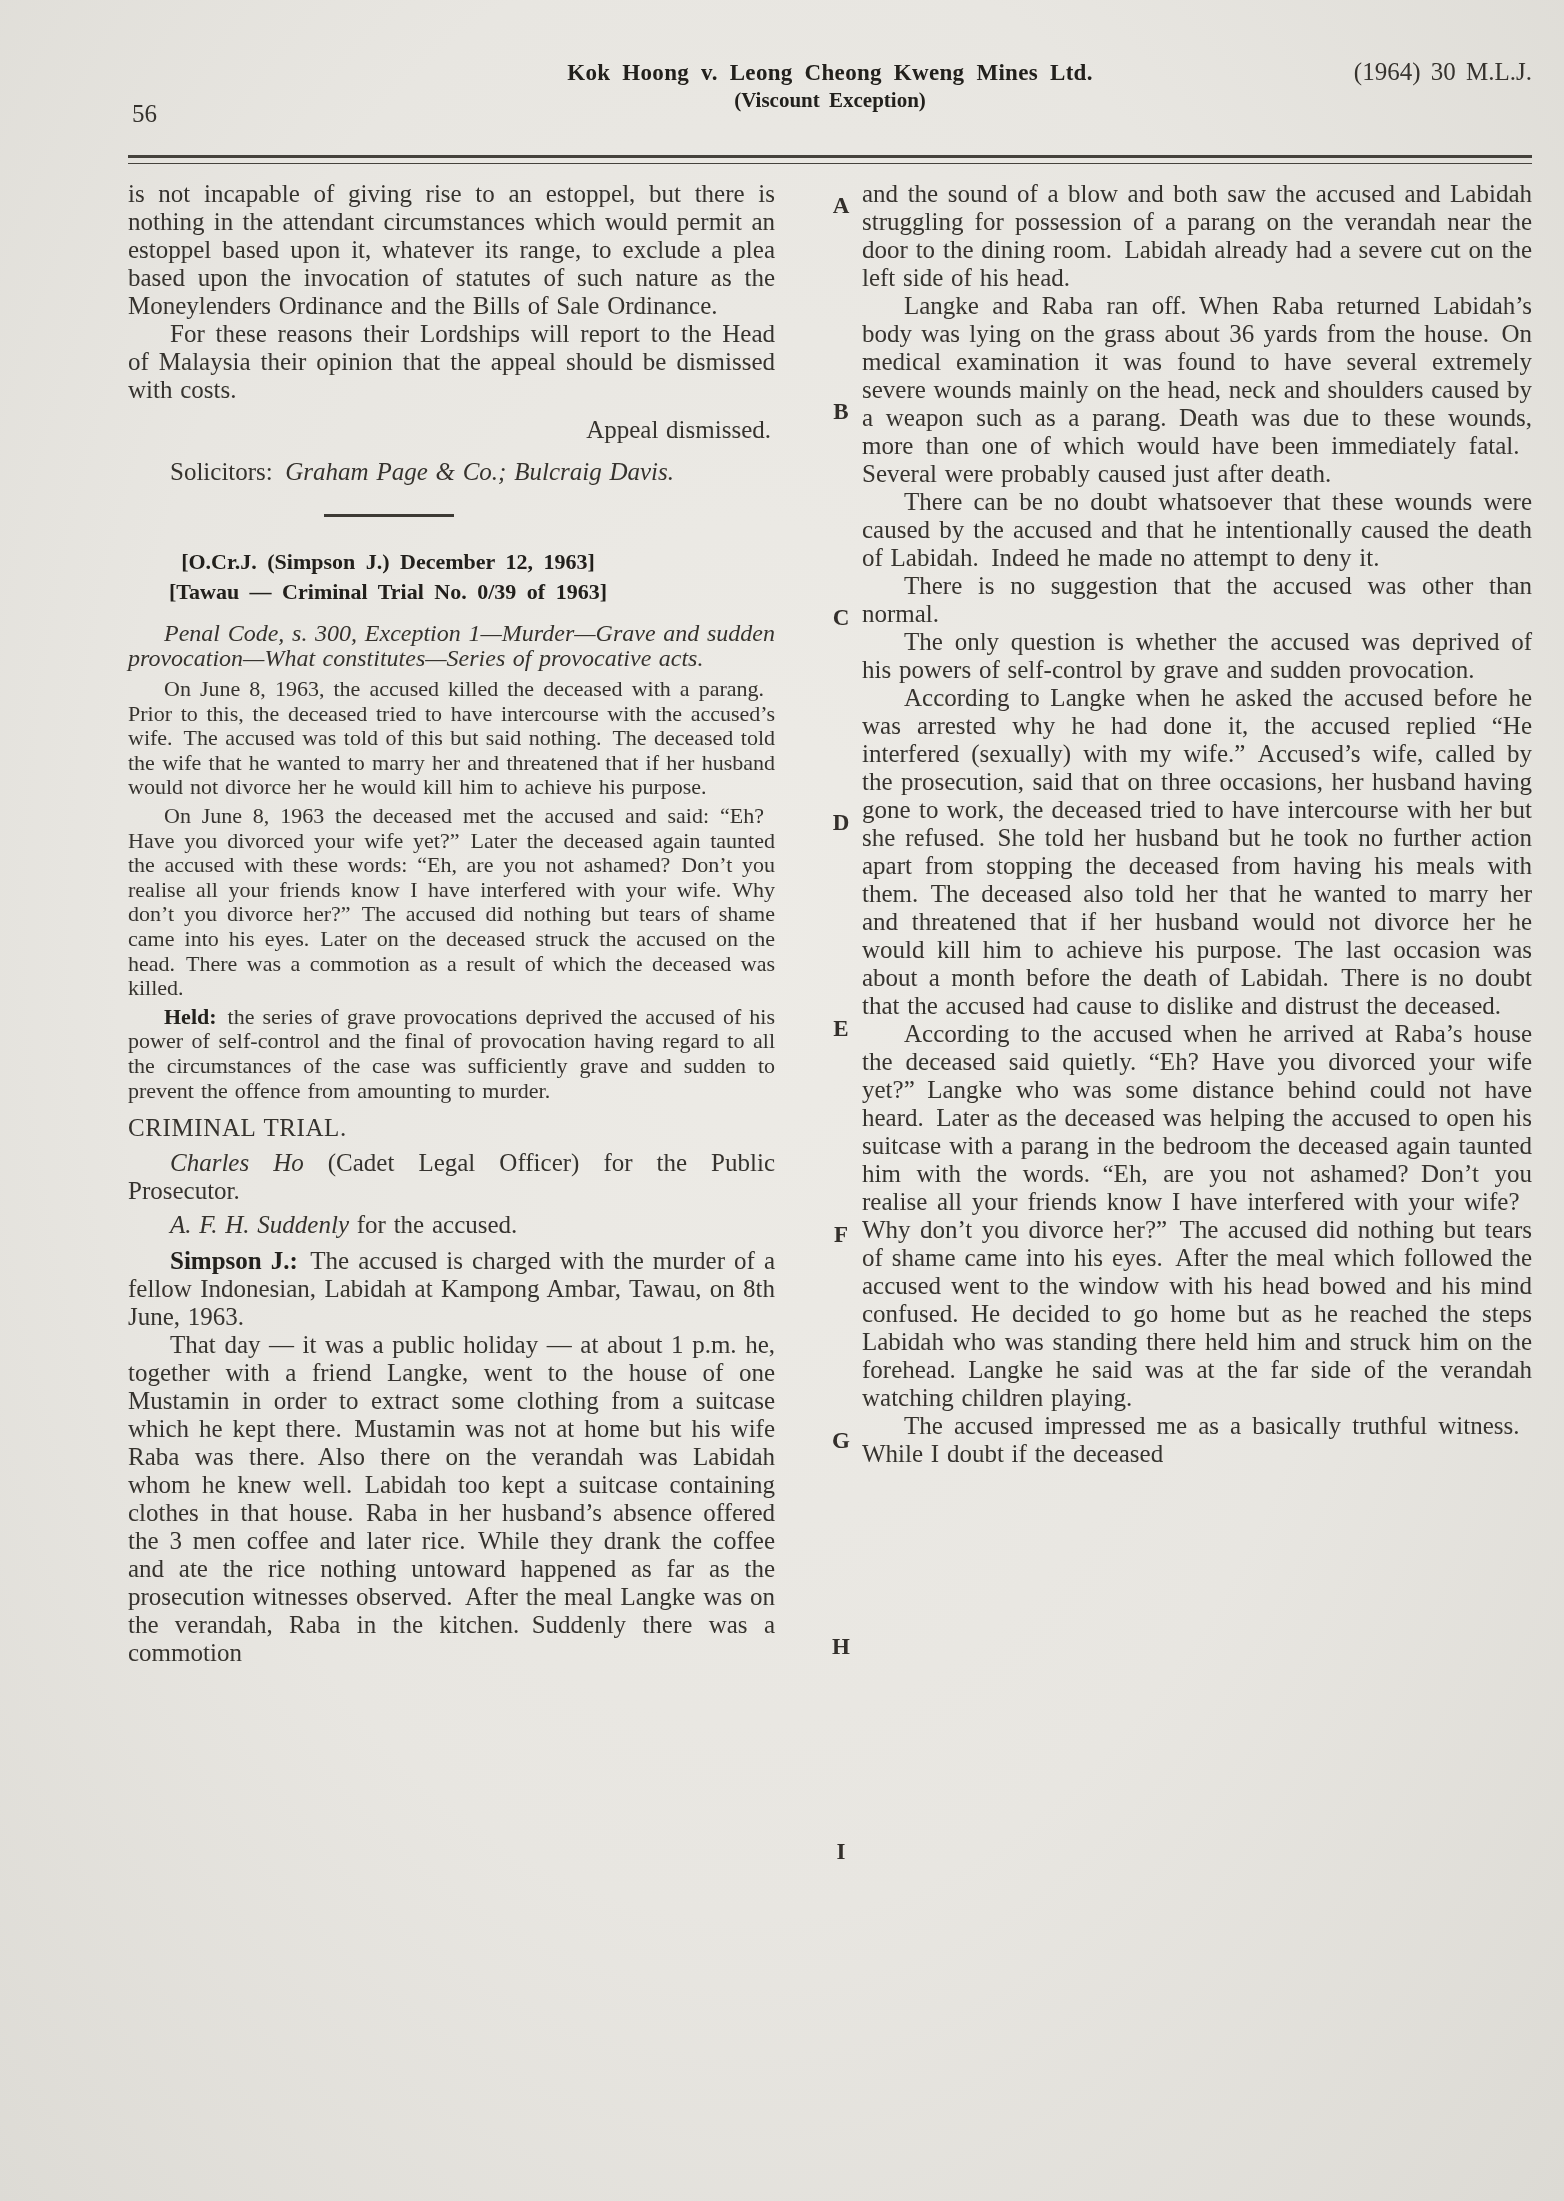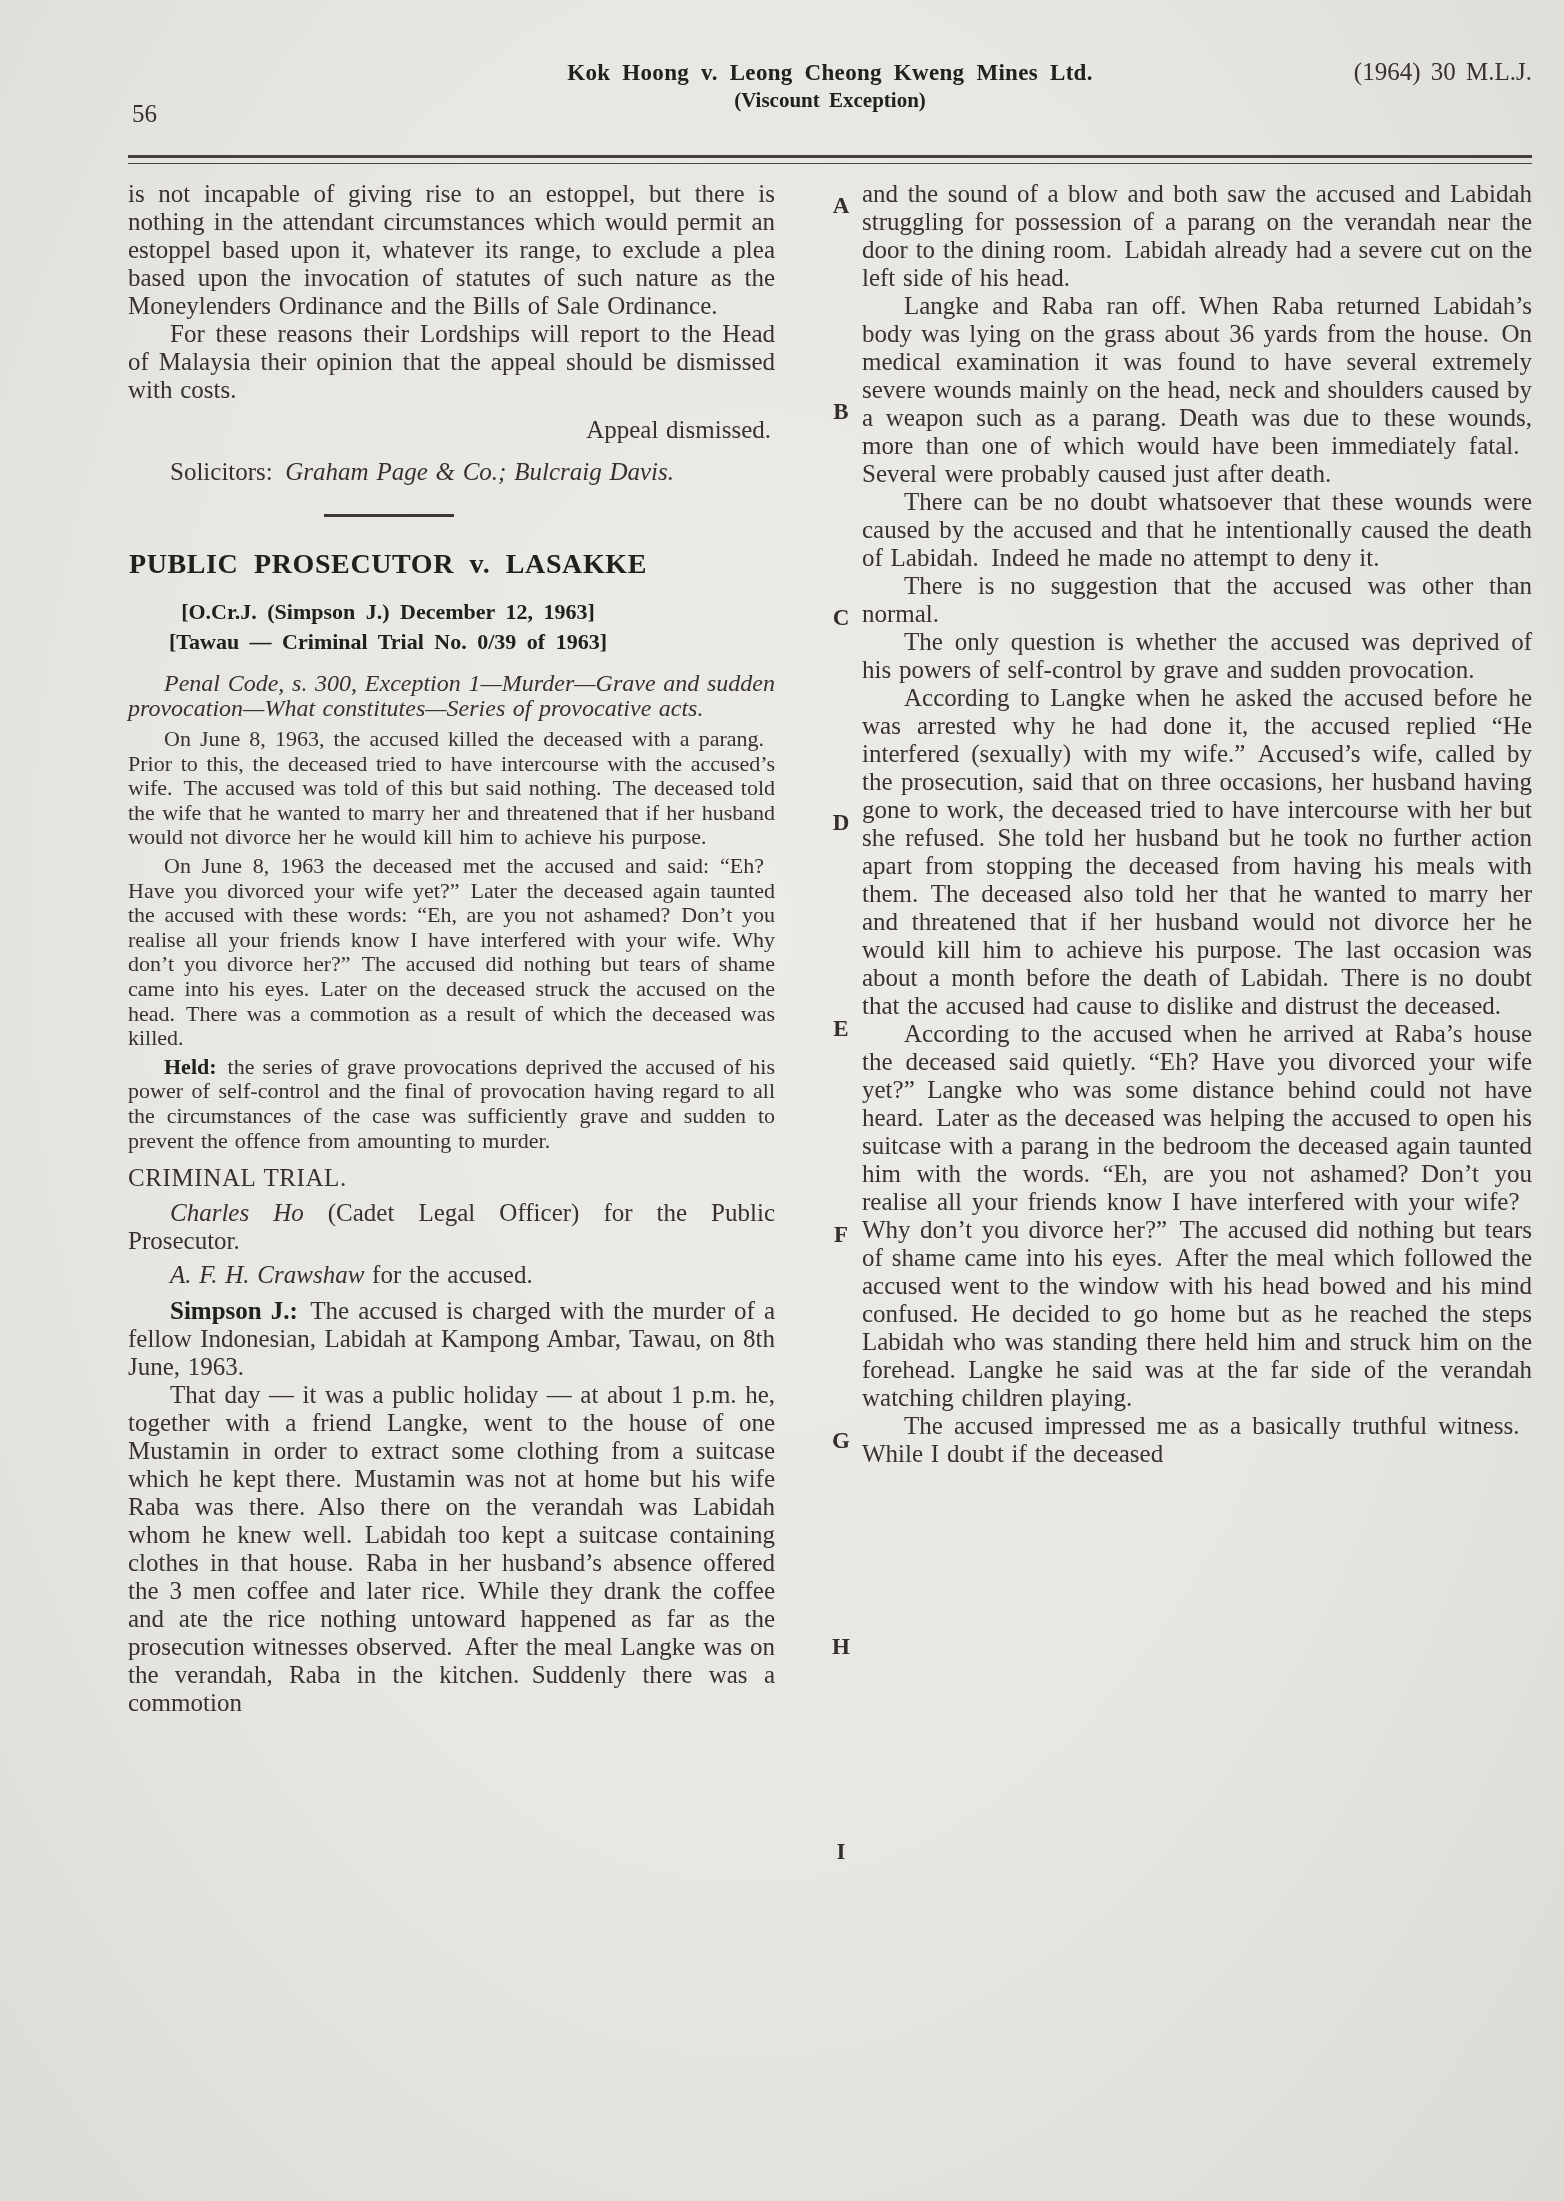--- a/index.html
+++ b/index.html
@@ -76,30 +76,29 @@
     <div class="rh-judge">(Viscount Exception)</div>
   </div>
   <div class="citation">(1964) 30 M.L.J.</div>
   <div class="header-rule"></div>
   <div class="col col-left">
       <div class="blk body-continued"><span>is not incapable of giving rise to an estoppel, but there is nothing in the attendant circumstances which would permit an estoppel based upon it, whatever its range, to exclude a plea based upon the invocation of statutes of such nature as the Moneylenders Ordinance and the Bills of Sale Ordinance.</span></div>
       <div class="blk body-indent"><span>For these reasons their Lordships will report to the Head of Malaysia their opinion that the appeal should be dismissed with costs.</span></div>
       <div class="blk right-italic"><span>Appeal dismissed.</span></div>
       <div class="blk solicitors"><span>Solicitors: </span><span class="it">Graham Page &amp; Co.; Bulcraig Davis.</span></div>
       <div class="blk divider"></div>
-      <div class="blk case-heading"><span>PUBLIC PROSECUTOR v. LASAKKE</span></div>
       <div class="blk bracket-line"><span>[O.Cr.J. (Simpson J.) December 12, 1963]</span></div>
       <div class="blk bracket-line"><span>[Tawau — Criminal Trial No. 0/39 of 1963]</span></div>
       <div class="blk headnote-italic"><span>Penal Code, s. 300, Exception 1—Murder—Grave and sudden provocation—What constitutes—Series of provocative acts.</span></div>
       <div class="blk small-indent"><span>On June 8, 1963, the accused killed the deceased with a parang. Prior to this, the deceased tried to have intercourse with the accused’s wife. The accused was told of this but said nothing. The deceased told the wife that he wanted to marry her and threatened that if her husband would not divorce her he would kill him to achieve his purpose.</span></div>
       <div class="blk small-indent"><span>On June 8, 1963 the deceased met the accused and said: “Eh? Have you divorced your wife yet?” Later the deceased again taunted the accused with these words: “Eh, are you not ashamed? Don’t you realise all your friends know I have interfered with your wife. Why don’t you divorce her?” The accused did nothing but tears of shame came into his eyes. Later on the deceased struck the accused on the head. There was a commotion as a result of which the deceased was killed.</span></div>
       <div class="blk small-indent"><span class="bd">Held:</span><span> the series of grave provocations deprived the accused of his power of self-control and the final of provocation having regard to all the circumstances of the case was sufficiently grave and sudden to prevent the offence from amounting to murder.</span></div>
       <div class="blk section-heading"><span>CRIMINAL TRIAL.</span></div>
       <div class="blk counsel"><span class="it">Charles Ho</span><span> (Cadet Legal Officer) for the Public Prosecutor.</span></div>
-      <div class="blk counsel"><span class="it">A. F. H. Crawshaw</span><span> for the accused.</span></div>
+      <div class="blk counsel"><span class="it">A. F. H. Suddenly</span><span> for the accused.</span></div>
       <div class="blk judgment"><span class="bd">Simpson J.:</span><span> The accused is charged with the murder of a fellow Indonesian, Labidah at Kampong Ambar, Tawau, on 8th June, 1963.</span></div>
       <div class="blk body-indent"><span>That day — it was a public holiday — at about 1 p.m. he, together with a friend Langke, went to the house of one Mustamin in order to extract some clothing from a suitcase which he kept there. Mustamin was not at home but his wife Raba was there. Also there on the verandah was Labidah whom he knew well. Labidah too kept a suitcase containing clothes in that house. Raba in her husband’s absence offered the 3 men coffee and later rice. While they drank the coffee and ate the rice nothing untoward happened as far as the prosecution witnesses observed. After the meal Langke was on the verandah, Raba in the kitchen. Suddenly there was a commotion</span></div>
     </div>
   <div class="col col-right">
       <div class="blk body-continued"><span>and the sound of a blow and both saw the accused and Labidah struggling for possession of a parang on the verandah near the door to the dining room. Labidah already had a severe cut on the left side of his head.</span></div>
       <div class="blk body-indent"><span>Langke and Raba ran off. When Raba returned Labidah’s body was lying on the grass about 36 yards from the house. On medical examination it was found to have several extremely severe wounds mainly on the head, neck and shoulders caused by a weapon such as a parang. Death was due to these wounds, more than one of which would have been immediately fatal. Several were probably caused just after death.</span></div>
       <div class="blk body-indent"><span>There can be no doubt whatsoever that these wounds were caused by the accused and that he intentionally caused the death of Labidah. Indeed he made no attempt to deny it.</span></div>
       <div class="blk body-indent"><span>There is no suggestion that the accused was other than normal.</span></div>
       <div class="blk body-indent"><span>The only question is whether the accused was deprived of his powers of self-control by grave and sudden provocation.</span></div>
       <div class="blk body-indent"><span>According to Langke when he asked the accused before he was arrested why he had done it, the accused replied “He interfered (sexually) with my wife.” Accused’s wife, called by the prosecution, said that on three occasions, her husband having gone to work, the deceased tried to have intercourse with her but she refused. She told her husband but he took no further action apart from stopping the deceased from having his meals with them. The deceased also told her that he wanted to marry her and threatened that if her husband would not divorce her he would kill him to achieve his purpose. The last occasion was about a month before the death of Labidah. There is no doubt that the accused had cause to dislike and distrust the deceased.</span></div>

